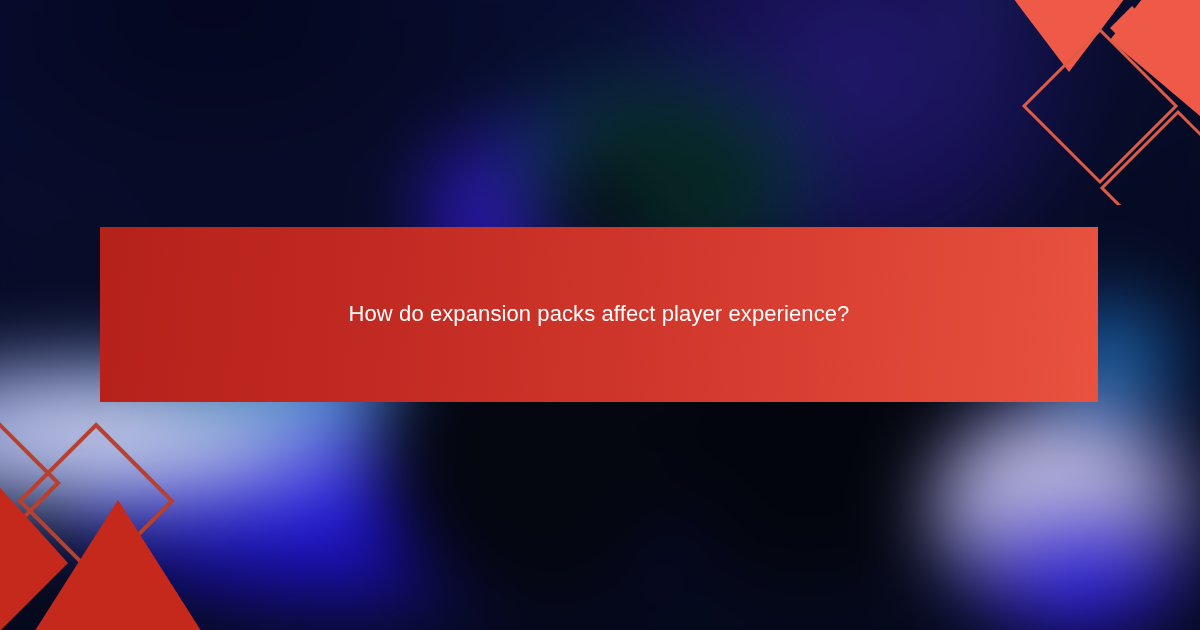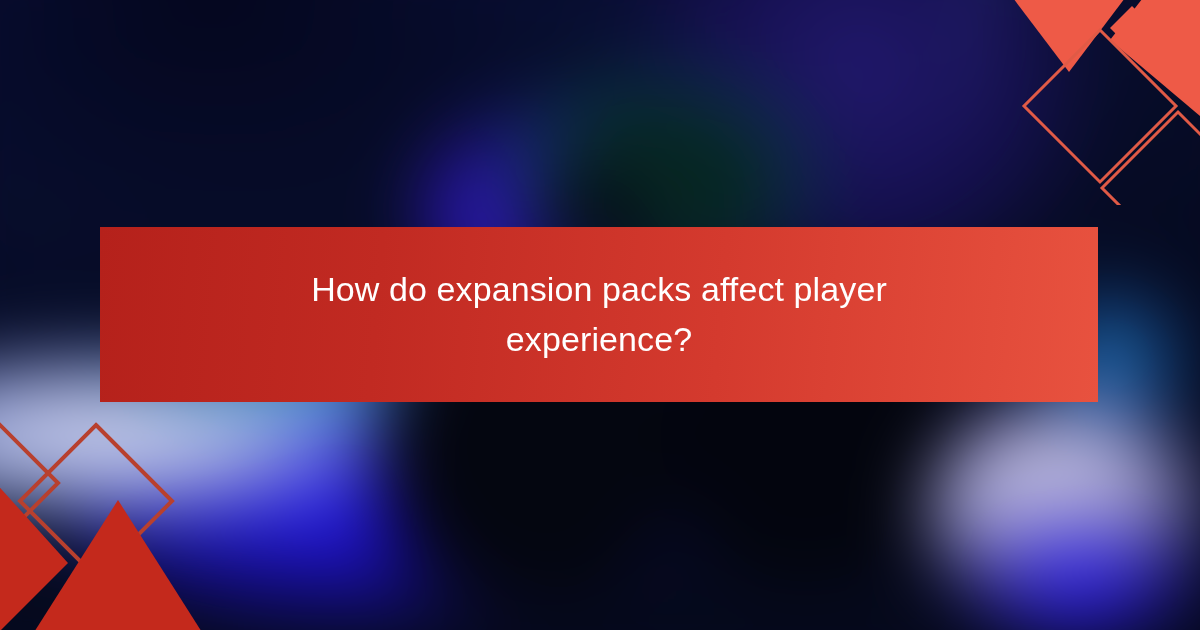--- a/index.html
+++ b/index.html
@@ -114,21 +114,21 @@
   .banner {
     position:absolute;
     left:100px; top:227px;
     width:998px; height:175px;
     display:flex; align-items:center; justify-content:center;
     padding:10px 60px;
     background:linear-gradient(95deg,#b5211b 0%, #c12a22 28%, #d43a2e 62%, #e8523f 100%);
   }
   .banner-title {
     color:#ffffff;
-    font-size:34px;
+    font-size:22px;
     line-height:1.47;
     font-weight:400;
     text-align:center;
     letter-spacing:0.1px;
     max-width:700px;
   }
 </style>
 </head>
 <body>
 

